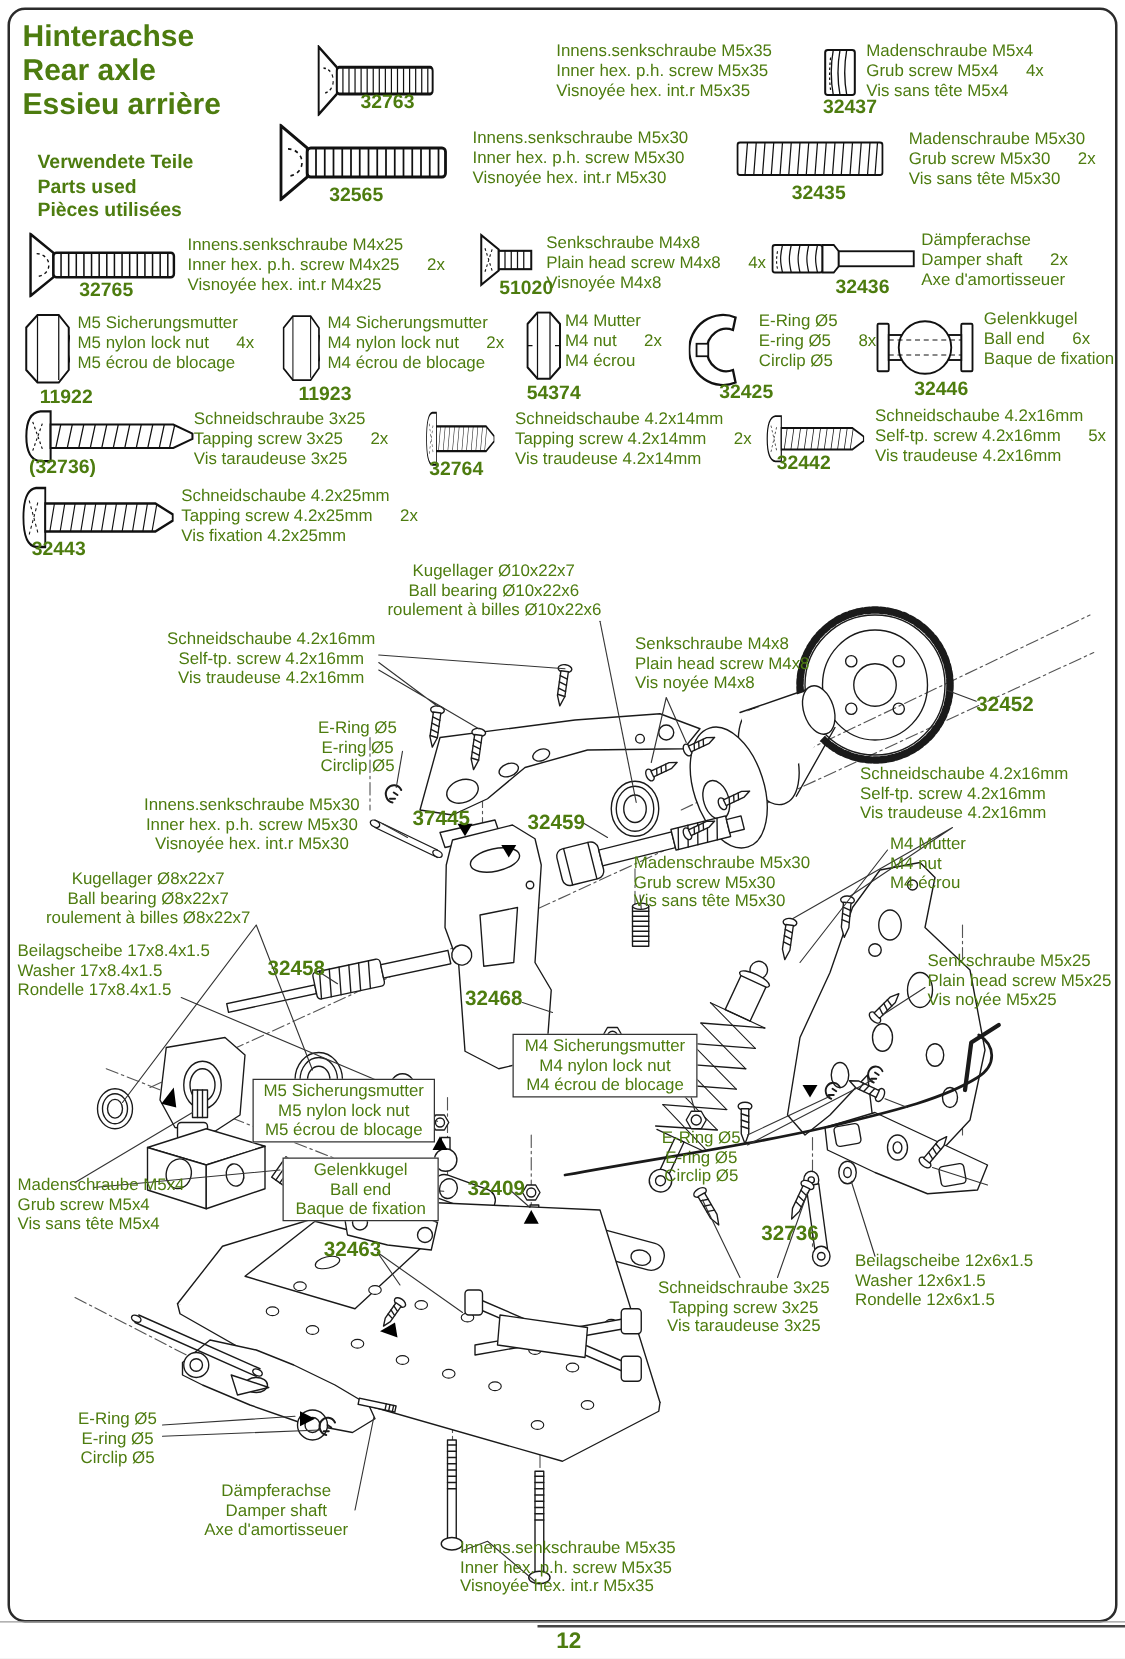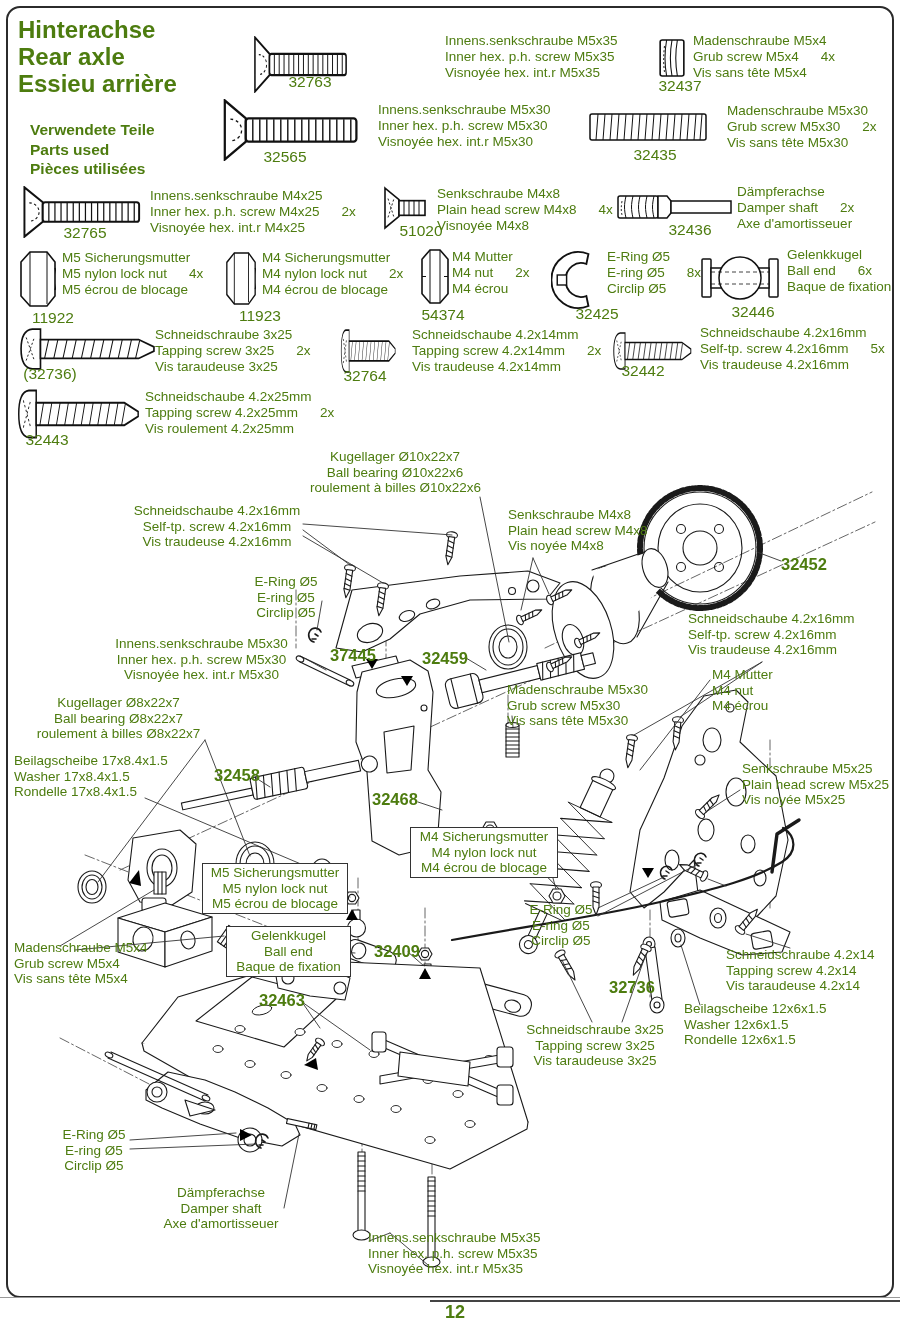--- a/index.html
+++ b/index.html
@@ -3,21 +3,21 @@
 <meta charset="utf-8">
 <style>
   html,body{margin:0;padding:0;background:#e8e8e8}
   #page{position:relative;width:900px;height:1327px;background:#ffffff;
         font-family:"Liberation Sans",sans-serif;color:#4d7c0f;overflow:hidden}
   .frame{position:absolute;left:6px;top:6px;width:884px;height:1288px;
          border:2px solid #2b2b2b;border-radius:14px;pointer-events:none}
   .title{position:absolute;left:18px;top:16px;font-size:24px;font-weight:bold;line-height:27px}
   .subtitle{position:absolute;left:30px;top:120px;font-size:15.5px;font-weight:bold;line-height:19.5px}
   .plabel{position:absolute;font-size:13.5px;line-height:16px;white-space:nowrap;z-index:5}
-  .pnum{position:absolute;font-size:15.5px;font-weight:normal;white-space:nowrap;z-index:5;text-align:center;width:70px}
+  .pnum{position:absolute;font-size:15.5px;font-weight:bold;white-space:nowrap;z-index:5;text-align:center;width:70px}
   .callout{position:absolute;font-size:13.5px;line-height:15.5px;white-space:nowrap;z-index:6}
   .callout.r{text-align:center}
   .callout.boxed{border:1px solid #333;background:#fff;padding:1px 5px}
   .ref{position:absolute;font-size:16.5px;font-weight:bold;white-space:nowrap;z-index:7}
   .qty{display:inline-block;margin-left:22px}
   .glyph{position:absolute;z-index:3}
   #diagram{position:absolute;left:0;top:440px;z-index:1}
   .footer-line1{position:absolute;left:0;top:1297px;width:900px;border-top:1px solid #999;z-index:2}
   .footer-line2{position:absolute;left:430px;top:1300px;width:470px;border-top:2px solid #444;z-index:2}
   .pageno{position:absolute;left:400px;top:1302px;width:110px;text-align:center;
@@ -246,21 +246,21 @@
     <div><span>Vis traudeuse 4.2x14mm</span></div>
   </div>
   <div class="plabel" style="left:700px;top:325px">
     <div><span>Schneidschaube 4.2x16mm</span></div>
     <div><span>Self-tp. screw 4.2x16mm</span><span class="qty">5x</span></div>
     <div><span>Vis traudeuse 4.2x16mm</span></div>
   </div>
   <div class="plabel" style="left:145px;top:389px">
     <div><span>Schneidschaube 4.2x25mm</span></div>
     <div><span>Tapping screw 4.2x25mm</span><span class="qty">2x</span></div>
-    <div><span>Vis roulement 4.2x25mm</span></div>
+    <div><span>Vis fixation 4.2x25mm</span></div>
   </div>
 
   <svg id="diagram" width="900" height="848" viewBox="0 0 900 848">
     <g stroke="#1a1a1a" fill="none" stroke-width="1.1" stroke-linejoin="round" stroke-linecap="round">
 
       <g stroke="#555" stroke-width="0.9" stroke-dasharray="10 3 2 3">
         <path d="M120,430 L875,82"></path>
         <path d="M545,208 L872,52"></path>
         <path d="M358,438 L358,520 M362,655 L362,790"></path>
         <path d="M425,468 L425,545 M432,670 L432,818"></path>
@@ -748,25 +748,20 @@
   <div class="callout" style="left:14px;top:940px;width:150px">
       <div>Madenschraube M5x4</div>
       <div>Grub screw M5x4</div>
       <div>Vis sans tête M5x4</div>
     </div>
   <div class="callout r" style="left:526px;top:902px;width:70px">
       <div>E-Ring Ø5</div>
       <div>E-ring Ø5</div>
       <div>Circlip Ø5</div>
     </div>
-  <div class="callout" style="left:726px;top:947px;width:150px">
-      <div>Schneidschraube 4.2x14</div>
-      <div>Tapping screw 4.2x14</div>
-      <div>Vis taraudeuse 4.2x14</div>
-    </div>
   <div class="callout" style="left:684px;top:1001px;width:145px">
       <div>Beilagscheibe 12x6x1.5</div>
       <div>Washer 12x6x1.5</div>
       <div>Rondelle 12x6x1.5</div>
     </div>
   <div class="callout r" style="left:524px;top:1022px;width:142px">
       <div>Schneidschraube 3x25</div>
       <div>Tapping screw 3x25</div>
       <div>Vis taraudeuse 3x25</div>
     </div>

